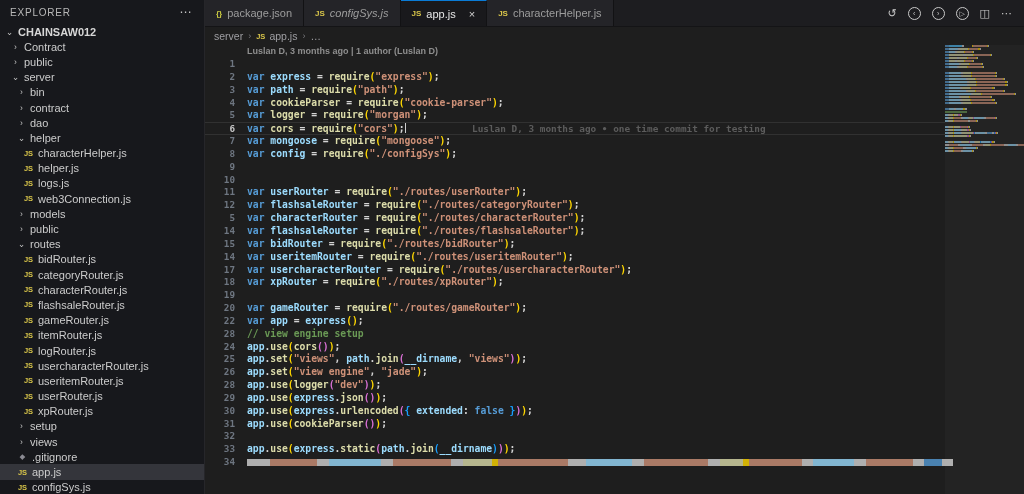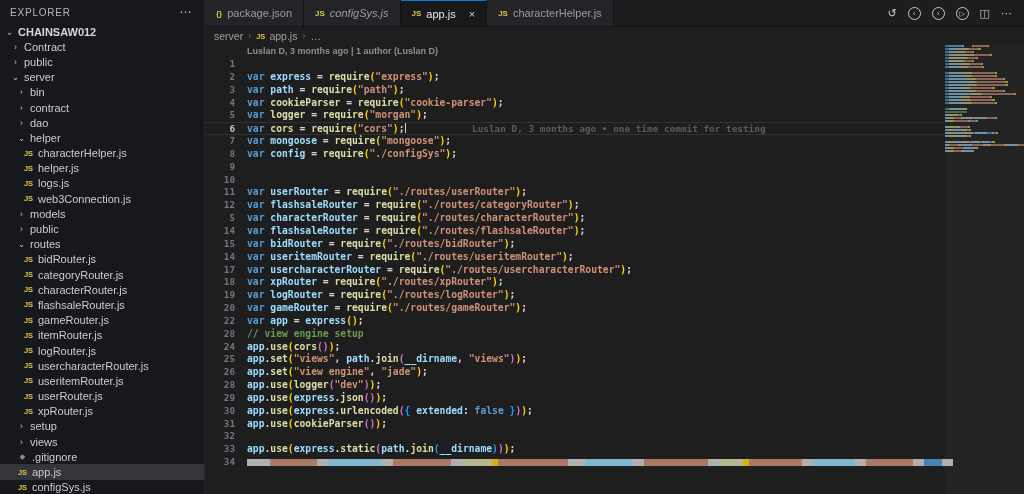--- a/index.html
+++ b/index.html
@@ -267,21 +267,21 @@
           <div class="crow"><span class="ln">9</span><span class="ctext"></span></div>
           <div class="crow"><span class="ln">10</span></div>
           <div class="crow"><span class="ln">11</span><span class="ctext"><span class="tk k">var </span><span class="tk v">userRouter </span><span class="tk p">= </span><span class="tk f">require</span><span class="tk b1">(</span><span class="tk s">"./routes/userRouter"</span><span class="tk b1">)</span><span class="tk p">;</span></span></div>
           <div class="crow"><span class="ln">12</span><span class="ctext"><span class="tk k">var </span><span class="tk v">flashsaleRouter </span><span class="tk p">= </span><span class="tk f">require</span><span class="tk b1">(</span><span class="tk s">"./routes/categoryRouter"</span><span class="tk b1">)</span><span class="tk p">;</span></span></div>
           <div class="crow"><span class="ln">5</span><span class="ctext"><span class="tk k">var </span><span class="tk v">characterRouter </span><span class="tk p">= </span><span class="tk f">require</span><span class="tk b1">(</span><span class="tk s">"./routes/characterRouter"</span><span class="tk b1">)</span><span class="tk p">;</span></span></div>
           <div class="crow"><span class="ln">14</span><span class="ctext"><span class="tk k">var </span><span class="tk v">flashsaleRouter </span><span class="tk p">= </span><span class="tk f">require</span><span class="tk b1">(</span><span class="tk s">"./routes/flashsaleRouter"</span><span class="tk b1">)</span><span class="tk p">;</span></span></div>
           <div class="crow"><span class="ln">15</span><span class="ctext"><span class="tk k">var </span><span class="tk v">bidRouter </span><span class="tk p">= </span><span class="tk f">require</span><span class="tk b1">(</span><span class="tk s">"./routes/bidRouter"</span><span class="tk b1">)</span><span class="tk p">;</span></span></div>
           <div class="crow"><span class="ln">14</span><span class="ctext"><span class="tk k">var </span><span class="tk v">useritemRouter </span><span class="tk p">= </span><span class="tk f">require</span><span class="tk b1">(</span><span class="tk s">"./routes/useritemRouter"</span><span class="tk b1">)</span><span class="tk p">;</span></span></div>
           <div class="crow"><span class="ln">17</span><span class="ctext"><span class="tk k">var </span><span class="tk v">usercharacterRouter </span><span class="tk p">= </span><span class="tk f">require</span><span class="tk b1">(</span><span class="tk s">"./routes/usercharacterRouter"</span><span class="tk b1">)</span><span class="tk p">;</span></span></div>
           <div class="crow"><span class="ln">18</span><span class="ctext"><span class="tk k">var </span><span class="tk v">xpRouter </span><span class="tk p">= </span><span class="tk f">require</span><span class="tk b1">(</span><span class="tk s">"./routes/xpRouter"</span><span class="tk b1">)</span><span class="tk p">;</span></span></div>
-          <div class="crow"><span class="ln">19</span><span class="ctext"><span class="tk k">var </span><span class="tk v">logRouter </span><span class="tk p">= </span><span class="tk f">require</span><span class="tk b1">(</span><span class="tk s">"./routes/logRouter"</span><span class="tk b1">)</span><span class="tk p">;</span></span></div>
+          <div class="crow"><span class="ln">19</span></div>
           <div class="crow"><span class="ln">20</span><span class="ctext"><span class="tk k">var </span><span class="tk v">gameRouter </span><span class="tk p">= </span><span class="tk f">require</span><span class="tk b1">(</span><span class="tk s">"./routes/gameRouter"</span><span class="tk b1">)</span><span class="tk p">;</span></span></div>
           <div class="crow"><span class="ln">22</span><span class="ctext"><span class="tk k">var </span><span class="tk v">app </span><span class="tk p">= </span><span class="tk v">express</span><span class="tk b1">()</span><span class="tk p">;</span></span></div>
           <div class="crow"><span class="ln">28</span><span class="ctext"><span class="tk c">// view engine setup</span></span></div>
           <div class="crow"><span class="ln">24</span><span class="ctext"><span class="tk v">app</span><span class="tk p">.</span><span class="tk f">use</span><span class="tk b1">(</span><span class="tk f">cors</span><span class="tk b2">()</span><span class="tk b1">)</span><span class="tk p">;</span></span></div>
           <div class="crow"><span class="ln">25</span><span class="ctext"><span class="tk v">app</span><span class="tk p">.</span><span class="tk f">set</span><span class="tk b1">(</span><span class="tk s">"views"</span><span class="tk p">, </span><span class="tk v">path</span><span class="tk p">.</span><span class="tk f">join</span><span class="tk b2">(</span><span class="tk v">__dirname</span><span class="tk p">, </span><span class="tk s">"views"</span><span class="tk b2">)</span><span class="tk b1">)</span><span class="tk p">;</span></span></div>
           <div class="crow"><span class="ln">26</span><span class="ctext"><span class="tk v">app</span><span class="tk p">.</span><span class="tk f">set</span><span class="tk b1">(</span><span class="tk s">"view engine"</span><span class="tk p">, </span><span class="tk s">"jade"</span><span class="tk b1">)</span><span class="tk p">;</span></span></div>
           <div class="crow"><span class="ln">28</span><span class="ctext"><span class="tk v">app</span><span class="tk p">.</span><span class="tk f">use</span><span class="tk b1">(</span><span class="tk f">logger</span><span class="tk b2">(</span><span class="tk s">"dev"</span><span class="tk b2">)</span><span class="tk b1">)</span><span class="tk p">;</span></span></div>
           <div class="crow"><span class="ln">29</span><span class="ctext"><span class="tk v">app</span><span class="tk p">.</span><span class="tk f">use</span><span class="tk b1">(</span><span class="tk v">express</span><span class="tk p">.</span><span class="tk f">json</span><span class="tk b2">()</span><span class="tk b1">)</span><span class="tk p">;</span></span></div>
           <div class="crow"><span class="ln">30</span><span class="ctext"><span class="tk v">app</span><span class="tk p">.</span><span class="tk f">use</span><span class="tk b1">(</span><span class="tk v">express</span><span class="tk p">.</span><span class="tk f">urlencoded</span><span class="tk b2">(</span><span class="tk b3">{</span><span class="tk p"> </span><span class="tk v">extended</span><span class="tk p">: </span><span class="tk k">false</span><span class="tk p"> </span><span class="tk b3">}</span><span class="tk b2">)</span><span class="tk b1">)</span><span class="tk p">;</span></span></div>
           <div class="crow"><span class="ln">31</span><span class="ctext"><span class="tk v">app</span><span class="tk p">.</span><span class="tk f">use</span><span class="tk b1">(</span><span class="tk f">cookieParser</span><span class="tk b2">()</span><span class="tk b1">)</span><span class="tk p">;</span></span></div>

